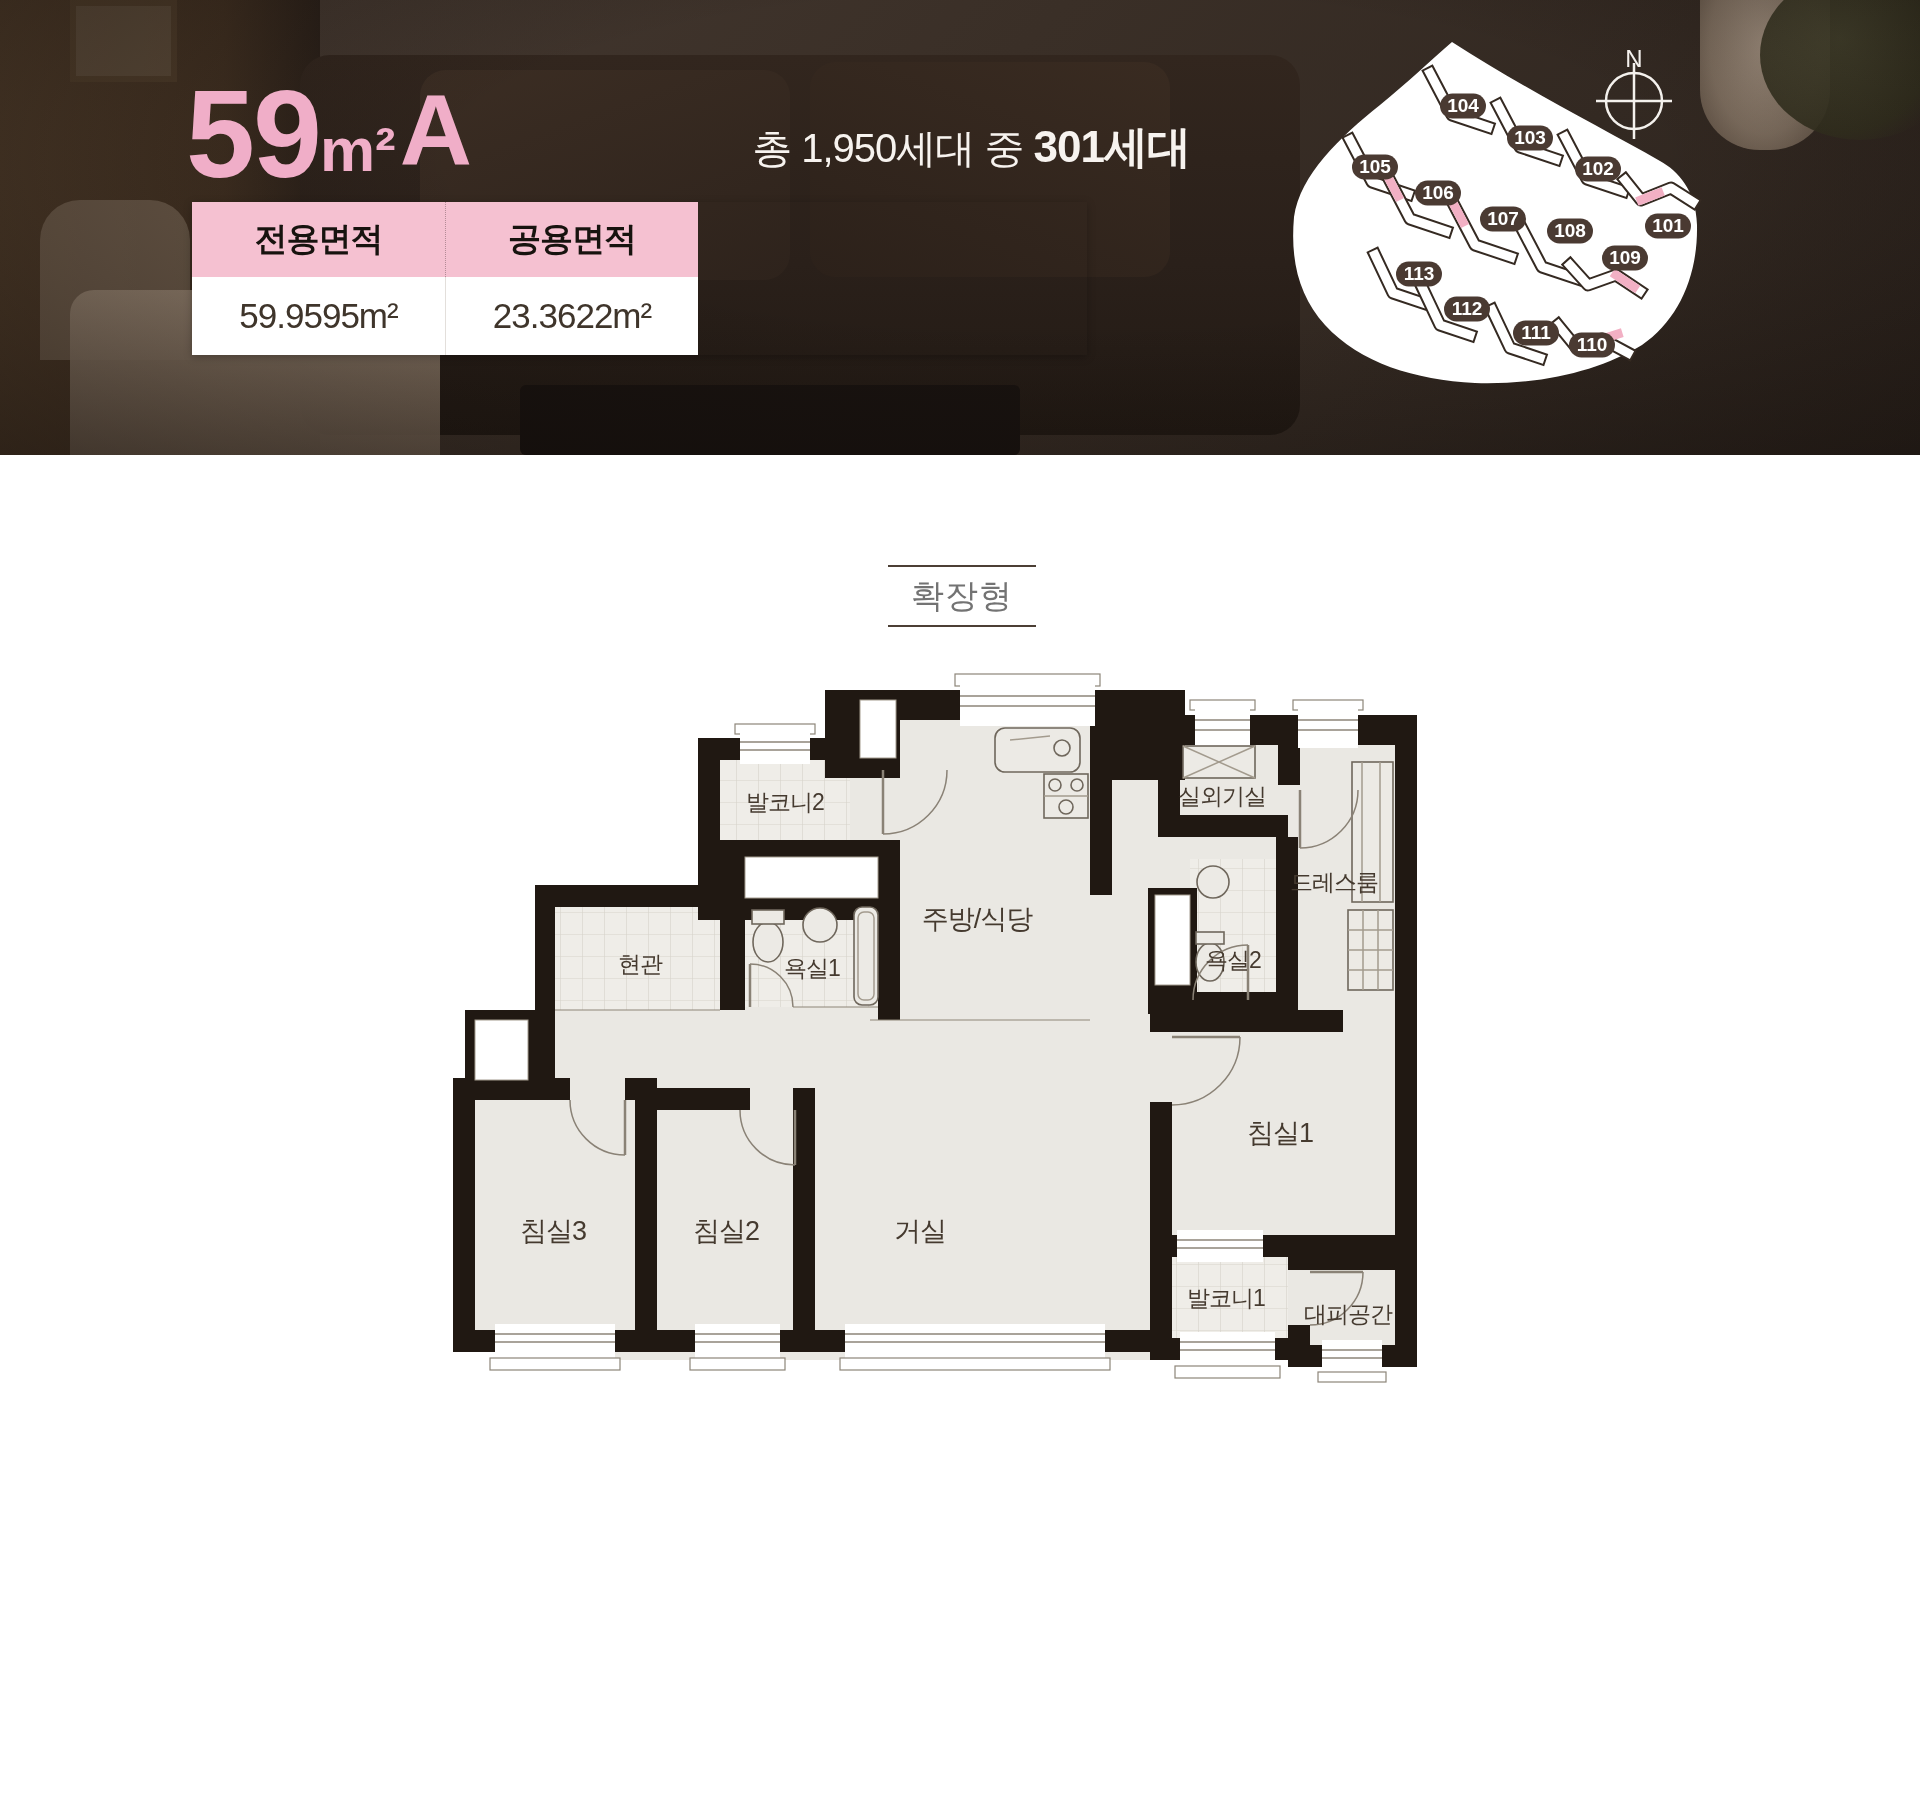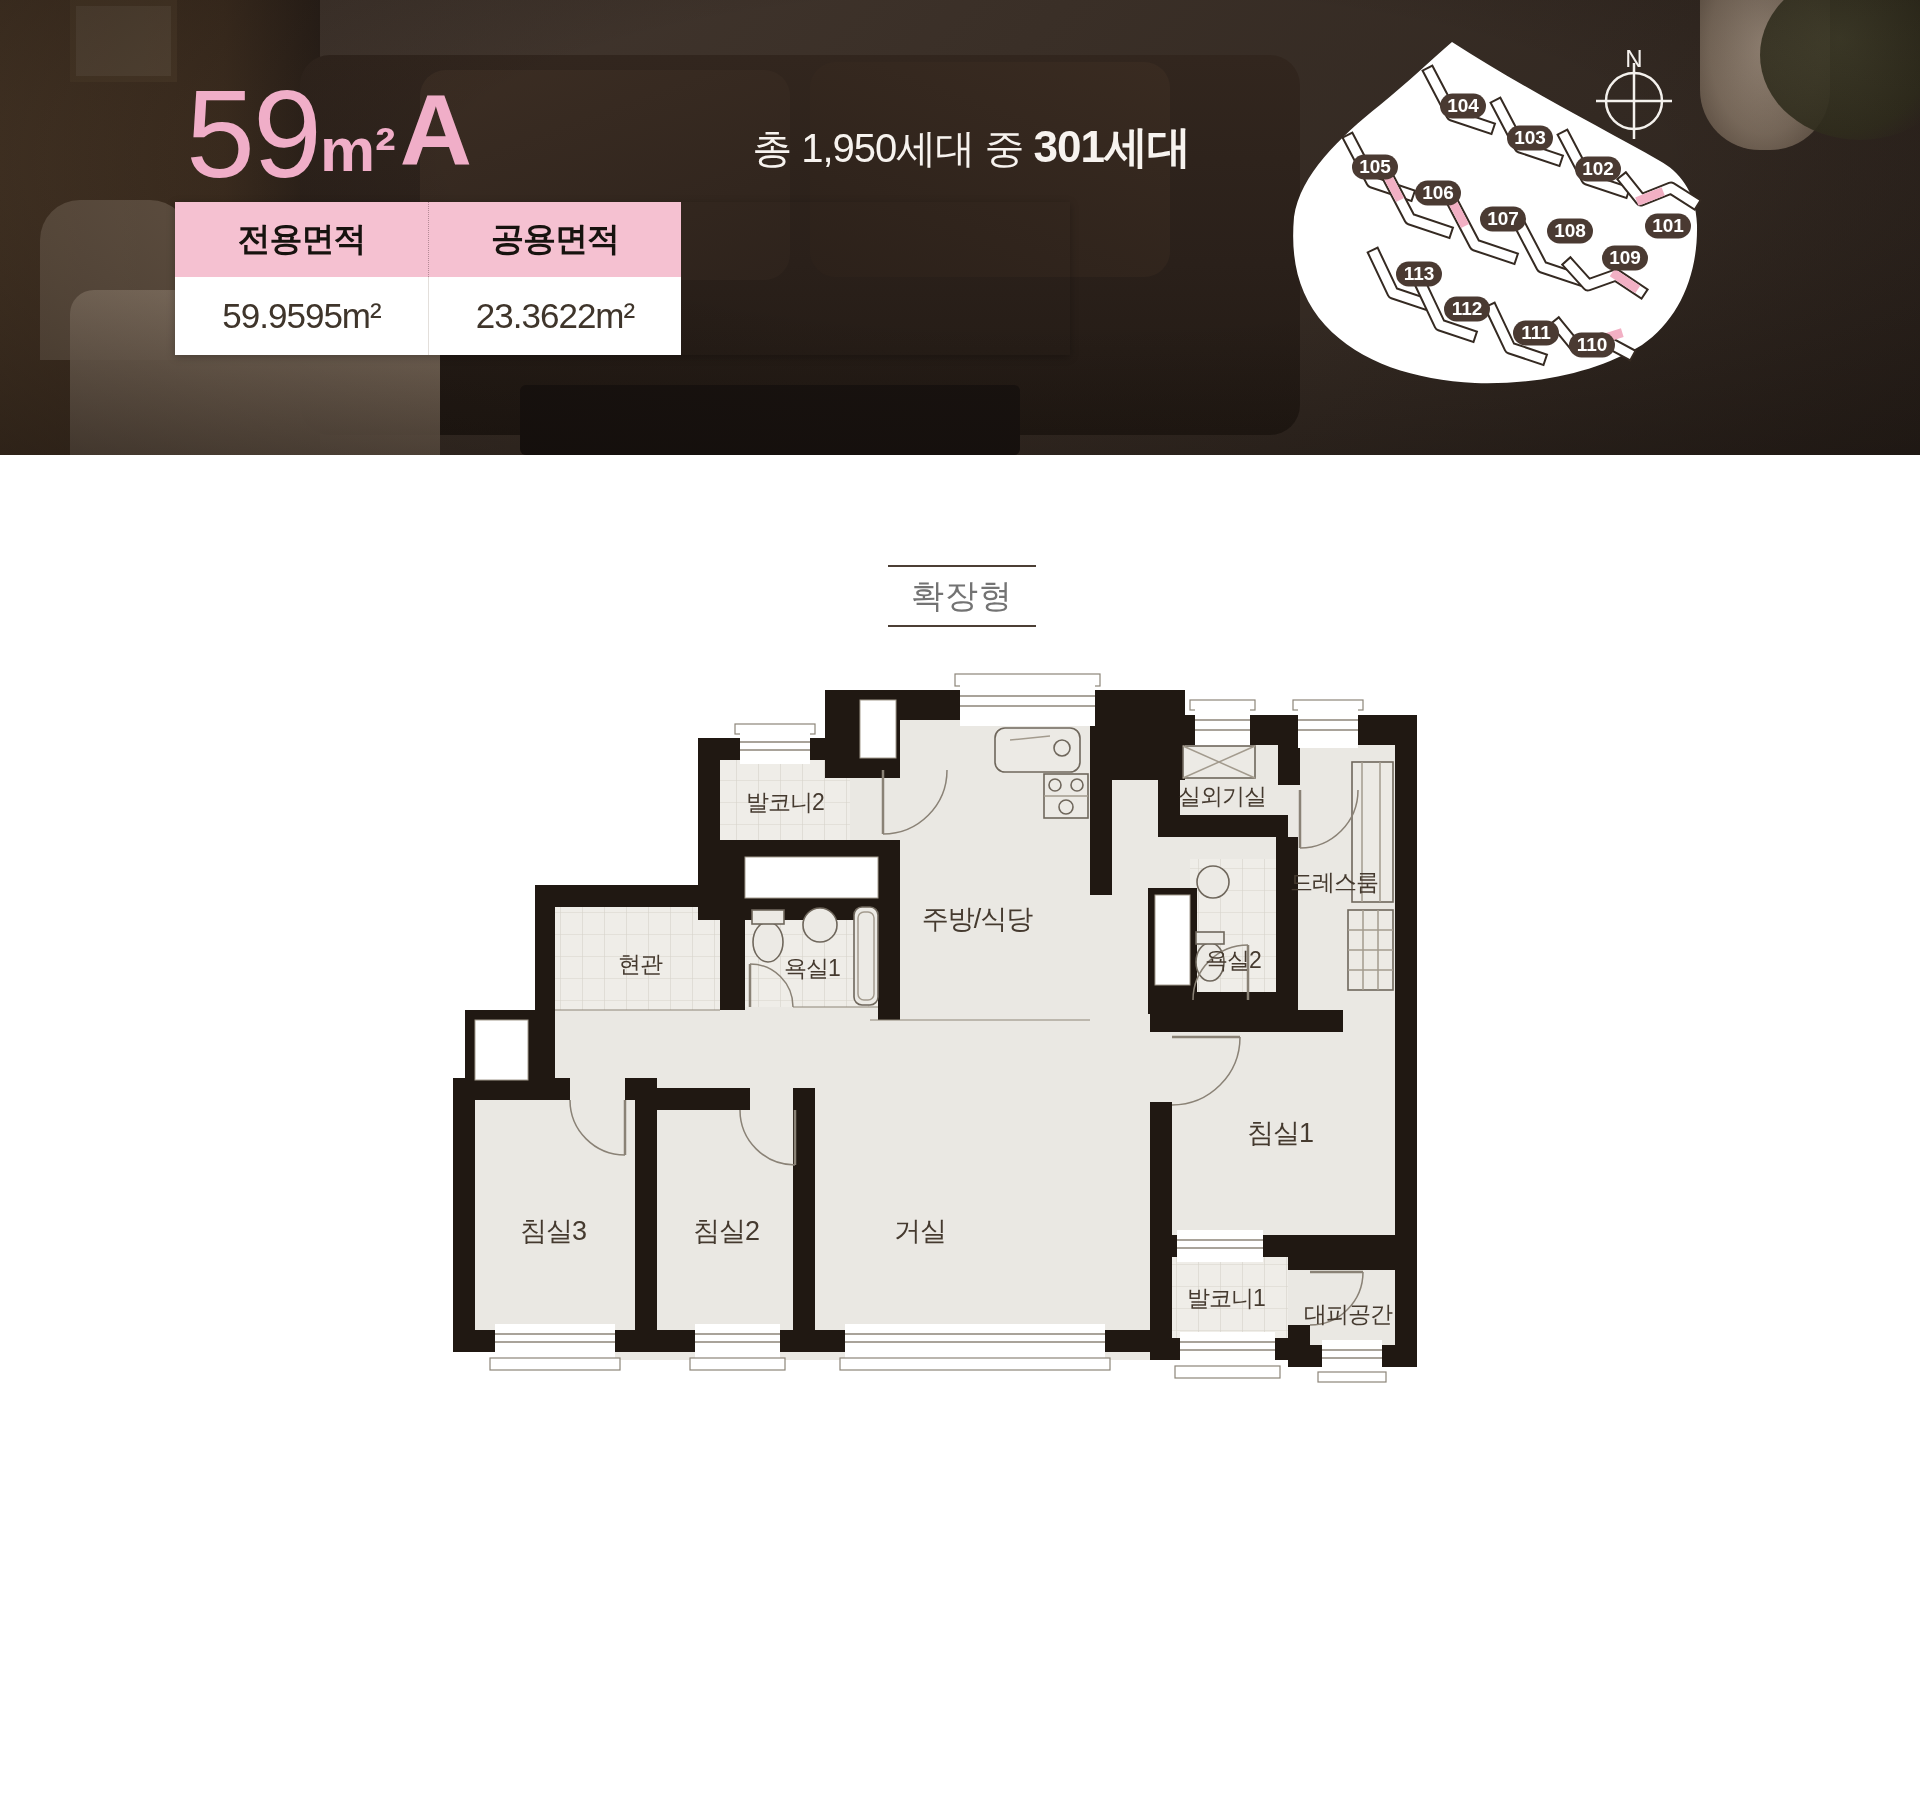--- a/index.html
+++ b/index.html
@@ -24,29 +24,29 @@
         background:#7d6c5b;opacity:.65;}
   .hero .table{position:absolute;left:520px;top:385px;width:500px;height:70px;background:#191310;border-radius:6px;}
   .hero .lamp{position:absolute;left:1700px;top:0;width:130px;height:150px;border-radius:0 0 60px 60px;
         background:radial-gradient(ellipse at 50% 30%,#b5a391 0%,#8e7d6c 60%,#5c4d40 100%);opacity:.8;}
   .hero .plant{position:absolute;left:1760px;top:-30px;width:200px;height:170px;border-radius:50%;
         background:radial-gradient(circle at 40% 40%,#43412c 0%,#33301f 60%,rgba(40,36,24,0) 75%);opacity:.9;}
   .hero .vignette{position:absolute;left:0;top:0;width:100%;height:100%;
         background:radial-gradient(ellipse at 55% 35%,rgba(0,0,0,0) 40%,rgba(10,6,4,.45) 100%);}
   
   .plan-title{position:absolute;left:186px;top:72px;color:#f0aec8;line-height:1;white-space:nowrap;}
-  .plan-title .big{font-size:124px;font-weight:normal;letter-spacing:-2px;}
+  .plan-title .big{font-size:124px;font-weight:bold;letter-spacing:-2px;}
   .plan-title .unit{font-size:62px;font-weight:bold;position:relative;top:-6px;margin-top:20px;}
   .plan-title .type{font-size:100px;font-weight:bold;position:relative;top:-12px;margin-left:4px;}
   
   .units-line{position:absolute;left:0;top:118px;width:1190px;text-align:right;color:#f7f3ef;
         font-size:40px;letter-spacing:-1px;white-space:nowrap;}
   .units-line b{font-size:44px;font-weight:bold;}
   
-  .area-table{position:absolute;left:175px;top:202px;width:895px;height:153px;display:flex;
+  .area-table{position:absolute;left:192px;top:202px;width:895px;height:153px;display:flex;
         box-shadow:0 2px 8px rgba(0,0,0,.25);}
   .area-col{width:253px;display:flex;flex-direction:column;}
   .area-th{height:75px;background:#f5c1d1;color:#17130f;font-weight:bold;font-size:33px;
         display:flex;align-items:center;justify-content:center;letter-spacing:-1px;}
   .area-td{height:78px;background:#ffffff;color:#3f352b;font-size:35px;
         display:flex;align-items:center;justify-content:center;letter-spacing:-1px;}
   .area-col + .area-col .area-th{border-left:1px dotted rgba(60,40,40,.35);}
   .area-col + .area-col .area-td{border-left:1px solid #e3dfdb;}
   
   .sitemap{position:absolute;left:1270px;top:25px;width:450px;height:370px;}

